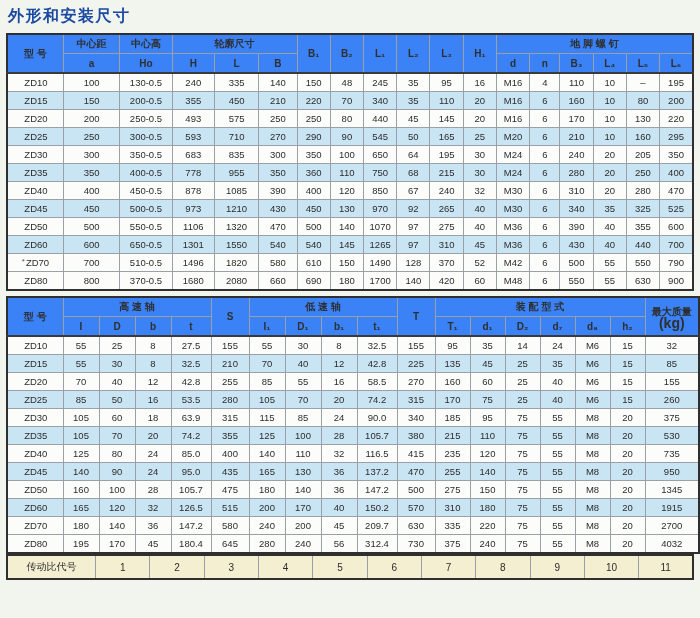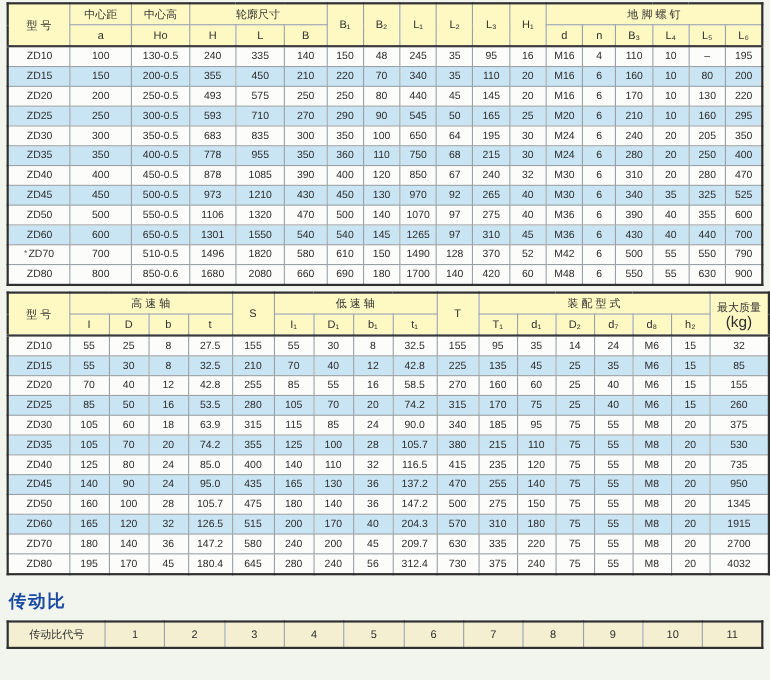--- a/index.html
+++ b/index.html
@@ -18,21 +18,21 @@
   table {
     border-collapse:collapse; width:688px; table-layout:fixed;
     background:#fcfdfa;
   }
   table.bordered { border:2px solid #2f2f2f; }
   th,td {
     border:1px solid #99a1a6; text-align:center; vertical-align:middle;
     padding:0; overflow:hidden; white-space:nowrap;
   }
   thead th {
-    background:#fef9c3; font-weight:normal; font-size:10px;
+    background:#3b82f6; font-weight:bold; font-size:10px;
     color:#2f2f2f; height:18px;
   }
   thead { border-bottom:2px solid #3a3a3a; }
   tbody td { font-size:9.5px; height:17px; color:#2c2c2c; }
   tr.shaded td { background:#c9e4f3; }
   tr.plain  td { background:#fcfdfa; }
   td.model  { font-size:9.5px; }
   .mark { font-size:8px; vertical-align:top; margin-right:1px; color:#555; }
   .unit { display:block; font-size:14px; line-height:10px; }
   .two-line { line-height:12px; }
@@ -40,20 +40,21 @@
   
   #ratio-table tbody td { height:22px; font-size:10px; }
   #ratio-table tr.cream td { background:#f4efd1; }
   #ratio-table td.rowlabel { font-size:10px; }
 </style>
 </head>
 <body>
 
 <div class="wrap">
 
+  <div class="sec-title">外形和安装尺寸</div>
 
   <table class="bordered" id="dim-table">
     <colgroup>
       <col style="width:56px">
         <col style="width:56px">
         <col style="width:52px">
       <col style="width:42px">
         <col style="width:44px">
         <col style="width:38px">
       <col style="width:33px">
@@ -314,21 +315,21 @@
           <td>M42</td>
           <td>6</td>
           <td>500</td>
           <td>55</td>
           <td>550</td>
           <td>790</td>
         </tr>
         <tr class="plain">
           <td class="model"><span class="mark"></span><span>ZD80</span></td>
           <td>800</td>
-          <td>850-0.6</td>
+          <td>370-0.5</td>
           <td>1680</td>
           <td>2080</td>
           <td>660</td>
           <td>690</td>
           <td>180</td>
           <td>1700</td>
           <td>140</td>
           <td>420</td>
           <td>60</td>
           <td>M48</td>
@@ -575,21 +576,21 @@
         <tr class="shaded">
           <td class="model"><span class="mark"></span><span>ZD60</span></td>
           <td>165</td>
           <td>120</td>
           <td>32</td>
           <td>126.5</td>
           <td>515</td>
           <td>200</td>
           <td>170</td>
           <td>40</td>
-          <td>204.3</td>
+          <td>150.2</td>
           <td>570</td>
           <td>310</td>
           <td>180</td>
           <td>75</td>
           <td>55</td>
           <td>M8</td>
           <td>20</td>
           <td>1915</td>
         </tr>
         <tr class="plain">
@@ -628,21 +629,20 @@
           <td>240</td>
           <td>75</td>
           <td>55</td>
           <td>M8</td>
           <td>20</td>
           <td>4032</td>
         </tr>
       </tbody>
   </table>
 
-  <div class="sec-title" style="margin-top:14px;">传动比</div>
 
   <table class="bordered" id="ratio-table">
     <colgroup>
       <col style="width:88px">
       <col span="11" style="width:54px">
     </colgroup>
     <tbody id="ratio-body">
         <tr class="cream">
           <td class="rowlabel">传动比代号</td>
           <td>1</td>

